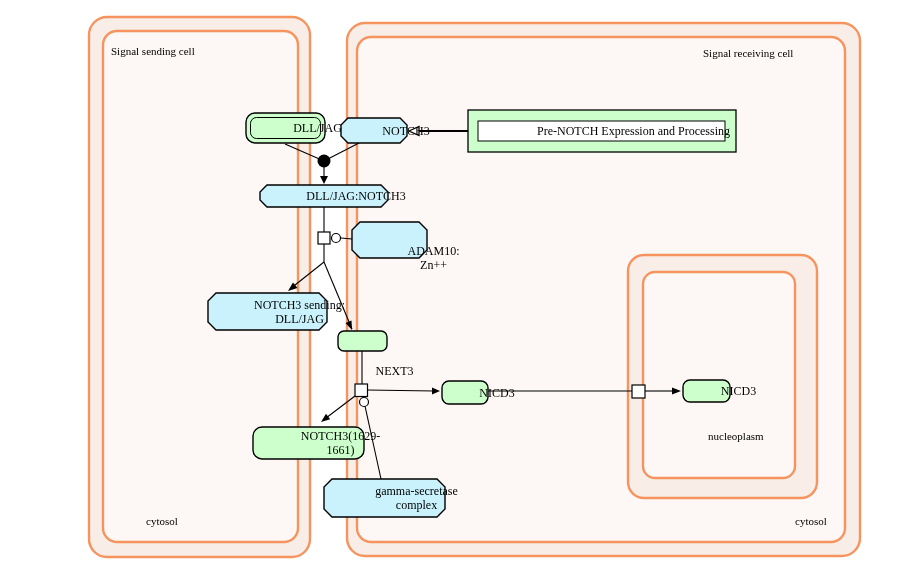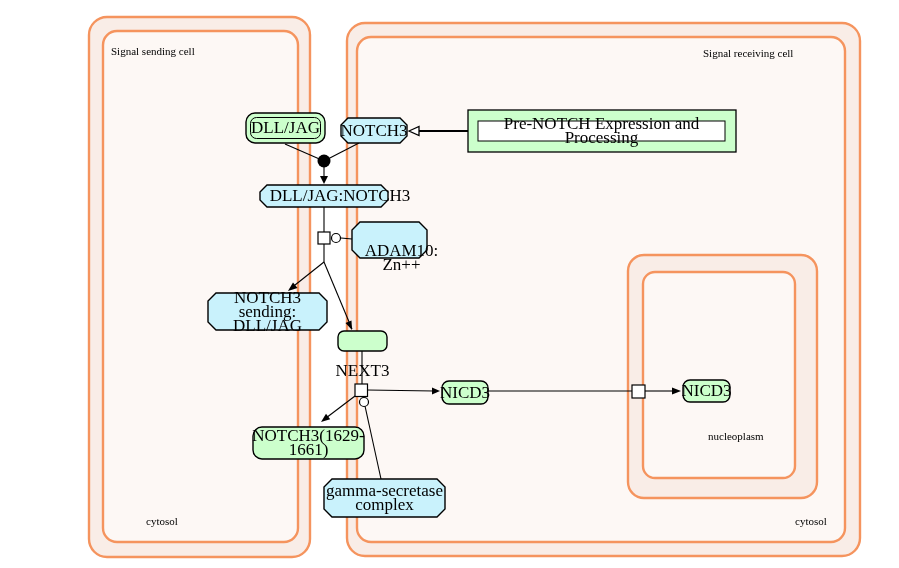--- a/index.html
+++ b/index.html
@@ -17,22 +17,22 @@
   .pathway-inner{fill:#fff;stroke:var(--node_border);stroke-width:1;}
   .edge{stroke:var(--edge);stroke-width:1.1;fill:none;}
   .thick{stroke-width:2;}
   .arrow{fill:var(--edge);}
   .arrow-open{fill:#fff;stroke:var(--edge);stroke-width:1.3;}
   .rnode{fill:#fff;stroke:var(--edge);stroke-width:1.2;}
   .catalyst{fill:#fff;stroke:var(--edge);stroke-width:1.2;}
   .assoc{fill:var(--edge);}
   .nlabel{
     position:absolute;display:flex;align-items:center;justify-content:center;
-    text-align:center;white-space:pre-line;font-size:17px;line-height:14px;
-    color:#000;pointer-events:none;
+    text-align:center;white-space:pre-line;font-size:12px;line-height:14px;
+    color:#000;pointer-events:none;padding-left:32px;
   }
   .clabel{position:absolute;font-size:11px;color:#000;pointer-events:none;white-space:nowrap;}
 </style>
 </head>
 <body>
 
 <div id="canvas">
 
   <svg id="diagram-svg" width="899" height="568" viewBox="0 0 899 568">
 
@@ -90,21 +90,21 @@
 
   <div class="clabel" style="left:111px;top:45px;">Signal sending cell</div>
   <div class="clabel" style="left:703px;top:47px;">Signal receiving cell</div>
   <div class="clabel" style="left:146px;top:515px;">cytosol</div>
   <div class="clabel" style="left:795px;top:515px;">cytosol</div>
   <div class="clabel" style="left:708px;top:430px;">nucleoplasm</div>
 
   <div class="nlabel" style="left:246px;top:113px;width:79px;height:30px;">DLL/JAG</div>
   <div class="nlabel" style="left:341px;top:118px;width:66px;height:25px;text-align:center;">NOTCH3</div>
   <div class="nlabel" style="left:478px;top:121px;width:247px;height:20px;">Pre-NOTCH Expression and Processing</div>
-  <div class="nlabel" style="left:276px;top:185px;width:128px;height:22px;">DLL/JAG:NOTCH3</div>
+  <div class="nlabel" style="left:260px;top:185px;width:128px;height:22px;">DLL/JAG:NOTCH3</div>
   <div class="nlabel" style="left:352px;top:240px;width:99px;height:36px;">ADAM10:
 Zn++</div>
   <div class="nlabel" style="left:208px;top:293px;width:119px;height:37px;">NOTCH3 sending:
 DLL/JAG</div>
   <div class="nlabel" style="left:338px;top:331px;width:49px;height:20px;margin-top:30px;">NEXT3</div>
   <div class="nlabel" style="left:442px;top:381px;width:46px;height:23px;">NICD3</div>
   <div class="nlabel" style="left:683px;top:380px;width:47px;height:22px;">NICD3</div>
   <div class="nlabel" style="left:253px;top:427px;width:111px;height:32px;">NOTCH3(1629-
 1661)</div>
   <div class="nlabel" style="left:324px;top:479px;width:121px;height:38px;">gamma-secretase

